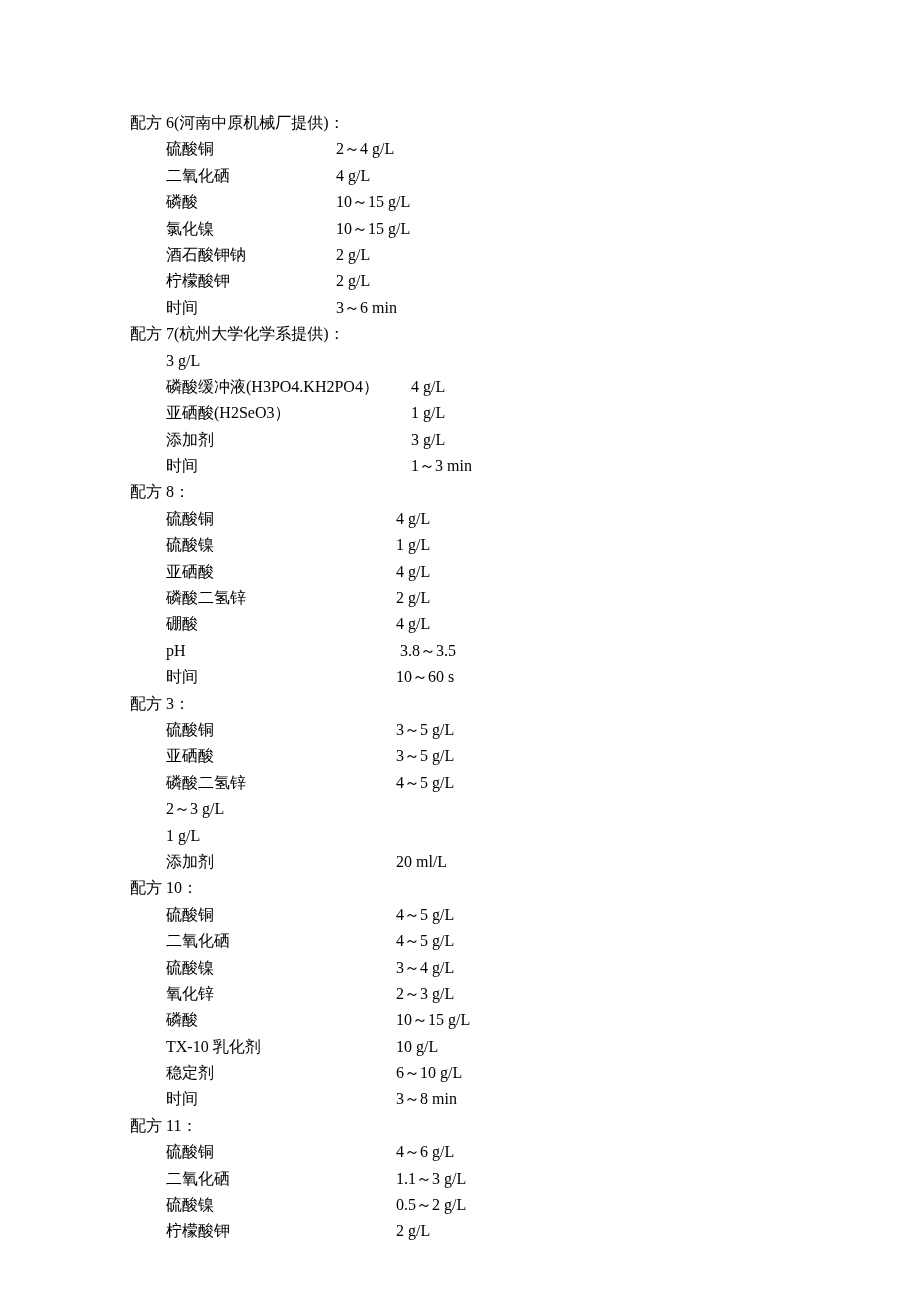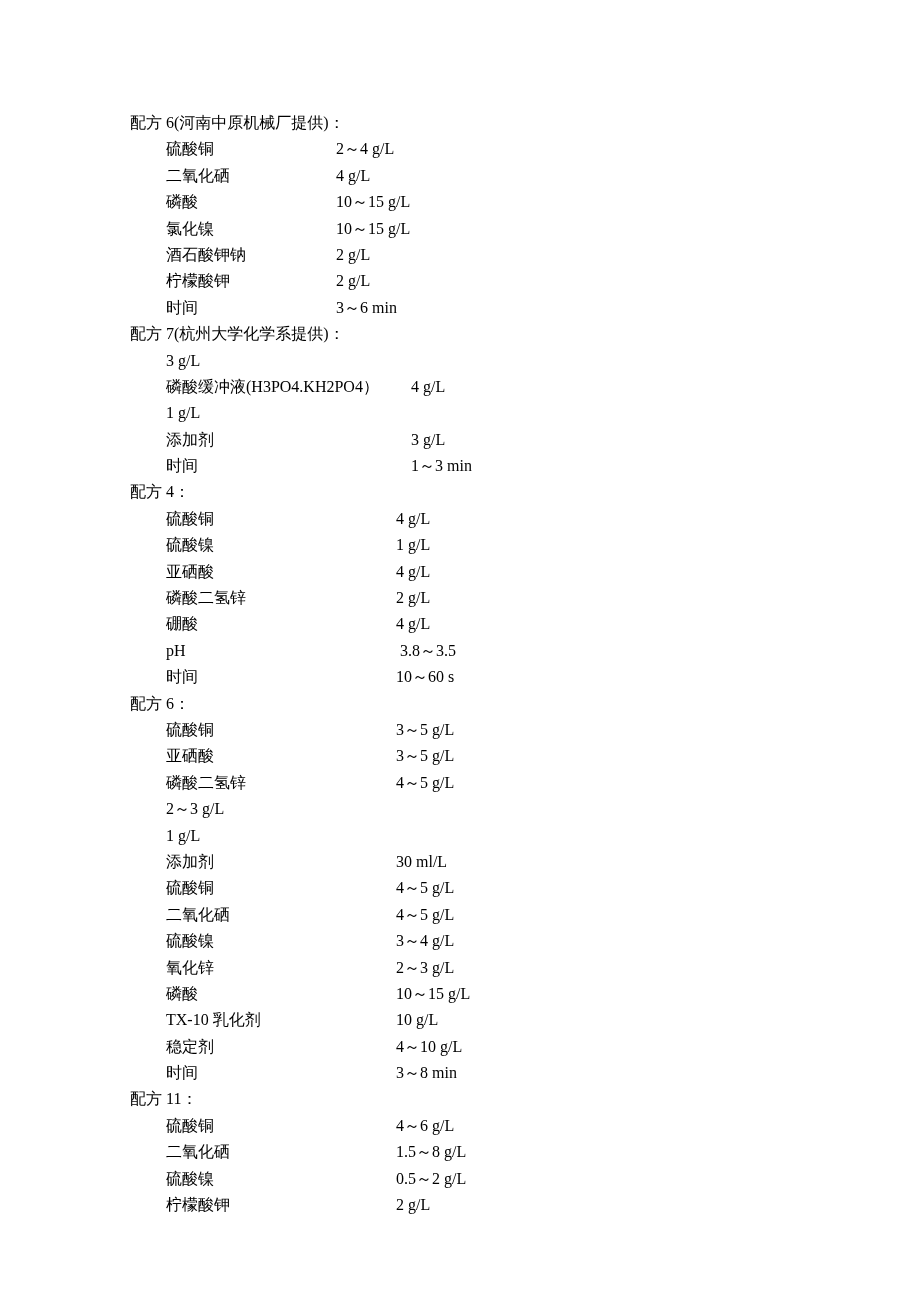--- a/index.html
+++ b/index.html
@@ -66,31 +66,32 @@
     </div>
     <div class="section-title">配方 7(杭州大学化学系提供)：</div>
     <div class="entry col-b">
       <span class="entry-value">3 g/L</span>
     </div>
     <div class="entry col-b">
       <span class="entry-label">磷酸缓冲液(H3PO4.KH2PO4）</span>
       <span class="entry-value">4 g/L</span>
     </div>
     <div class="entry col-b">
+      <span class="entry-label">亚硒酸(H2SeO3）</span>
       <span class="entry-value">1 g/L</span>
     </div>
     <div class="entry col-b">
       <span class="entry-label">添加剂</span>
       <span class="entry-value">3 g/L</span>
     </div>
     <div class="entry col-b">
       <span class="entry-label">时间</span>
       <span class="entry-value">1～3 min</span>
     </div>
-    <div class="section-title">配方 4：</div>
+    <div class="section-title">配方 8：</div>
     <div class="entry col-c">
       <span class="entry-label">硫酸铜</span>
       <span class="entry-value">4 g/L</span>
     </div>
     <div class="entry col-c">
       <span class="entry-label">硫酸镍</span>
       <span class="entry-value">1 g/L</span>
     </div>
     <div class="entry col-c">
       <span class="entry-label">亚硒酸</span>
@@ -105,43 +106,44 @@
       <span class="entry-value">4 g/L</span>
     </div>
     <div class="entry col-c">
       <span class="entry-label">pH</span>
       <span class="entry-value"> 3.8～3.5</span>
     </div>
     <div class="entry col-c">
       <span class="entry-label">时间</span>
       <span class="entry-value">10～60 s</span>
     </div>
-    <div class="section-title">配方 6：</div>
+    <div class="section-title">配方 3：</div>
     <div class="entry col-c">
       <span class="entry-label">硫酸铜</span>
       <span class="entry-value">3～5 g/L</span>
     </div>
     <div class="entry col-c">
       <span class="entry-label">亚硒酸</span>
       <span class="entry-value">3～5 g/L</span>
     </div>
     <div class="entry col-c">
       <span class="entry-label">磷酸二氢锌</span>
       <span class="entry-value">4～5 g/L</span>
     </div>
     <div class="entry col-c">
       <span class="entry-value">2～3 g/L</span>
     </div>
     <div class="entry col-c">
       <span class="entry-value">1 g/L</span>
     </div>
     <div class="entry col-c">
       <span class="entry-label">添加剂</span>
-      <span class="entry-value">30 ml/L</span>
+      <span class="entry-value">20 ml/L</span>
     </div>
+    <div class="section-title">配方 10：</div>
     <div class="entry col-c">
       <span class="entry-label">硫酸铜</span>
       <span class="entry-value">4～5 g/L</span>
     </div>
     <div class="entry col-c">
       <span class="entry-label">二氧化硒</span>
       <span class="entry-value">4～5 g/L</span>
     </div>
     <div class="entry col-c">
       <span class="entry-label">硫酸镍</span>
@@ -154,34 +156,34 @@
     <div class="entry col-c">
       <span class="entry-label">磷酸</span>
       <span class="entry-value">10～15 g/L</span>
     </div>
     <div class="entry col-c">
       <span class="entry-label">TX-10 乳化剂</span>
       <span class="entry-value">10 g/L</span>
     </div>
     <div class="entry col-c">
       <span class="entry-label">稳定剂</span>
-      <span class="entry-value">4～10 g/L</span>
+      <span class="entry-value">6～10 g/L</span>
     </div>
     <div class="entry col-c">
       <span class="entry-label">时间</span>
       <span class="entry-value">3～8 min</span>
     </div>
     <div class="section-title">配方 11：</div>
     <div class="entry col-c">
       <span class="entry-label">硫酸铜</span>
       <span class="entry-value">4～6 g/L</span>
     </div>
     <div class="entry col-c">
       <span class="entry-label">二氧化硒</span>
-      <span class="entry-value">1.5～8 g/L</span>
+      <span class="entry-value">1.1～3 g/L</span>
     </div>
     <div class="entry col-c">
       <span class="entry-label">硫酸镍</span>
       <span class="entry-value">0.5～2 g/L</span>
     </div>
     <div class="entry col-c">
       <span class="entry-label">柠檬酸钾</span>
       <span class="entry-value">2 g/L</span>
     </div>
   </div>

